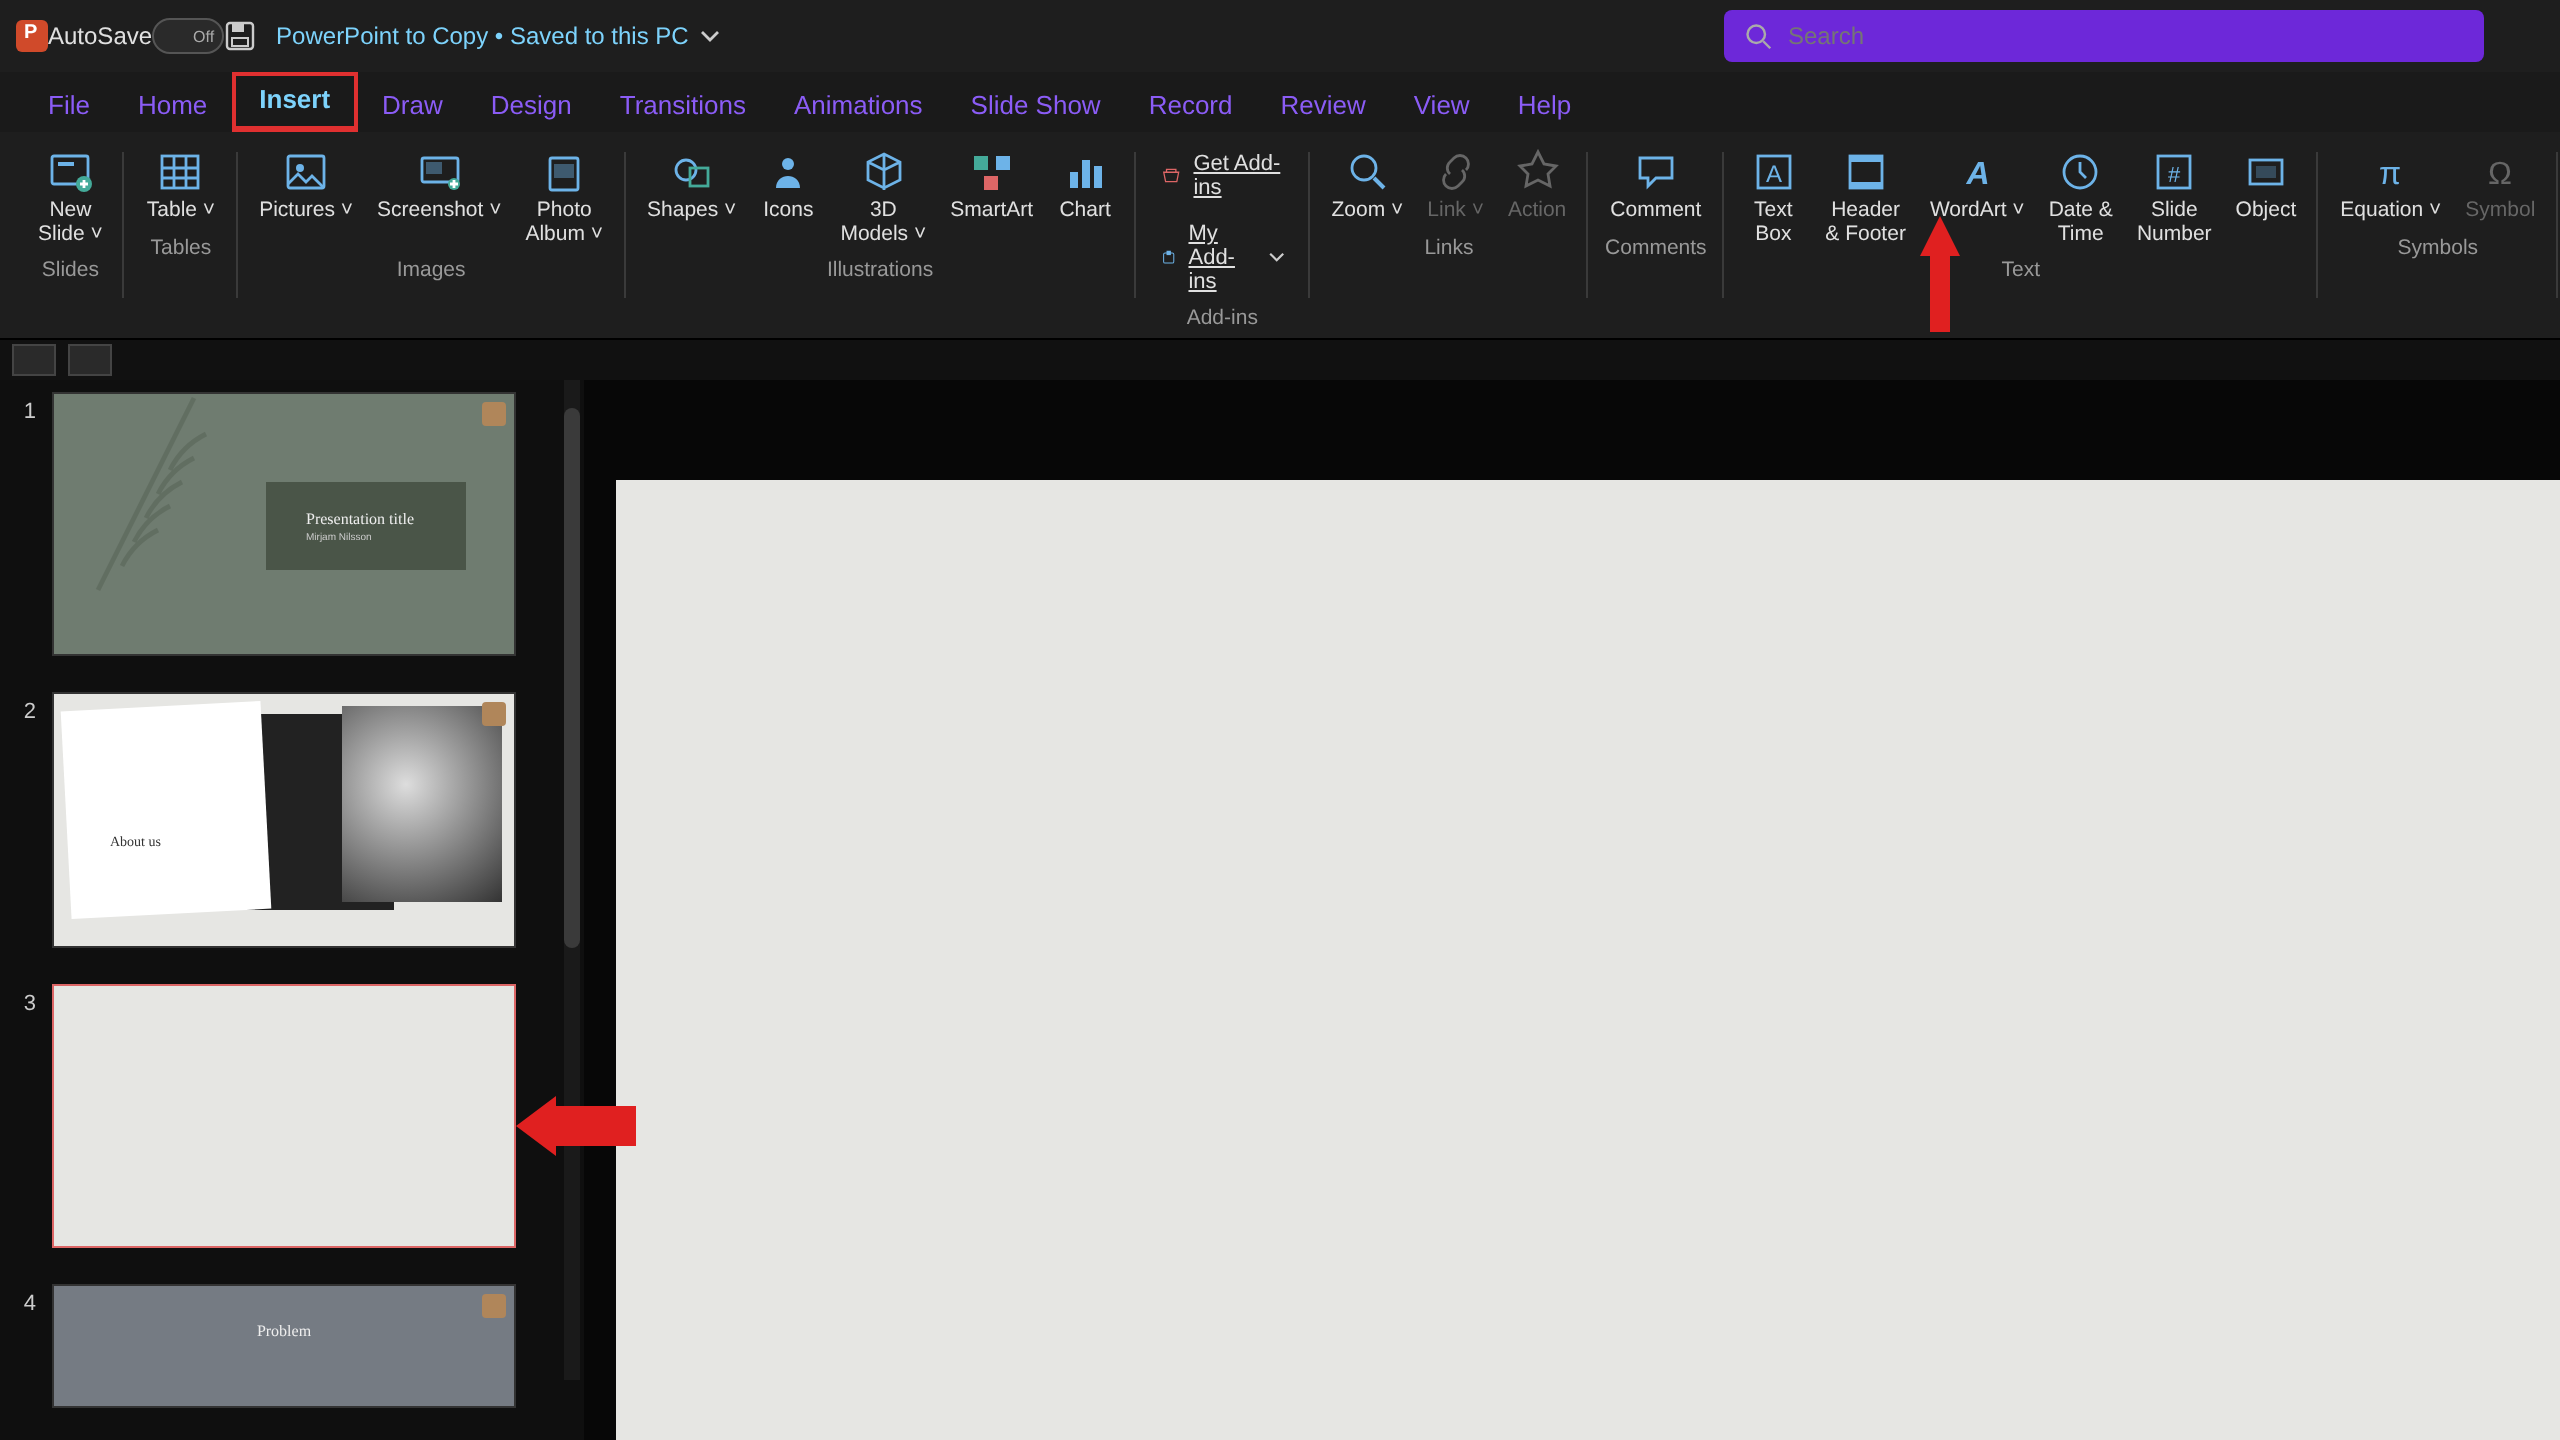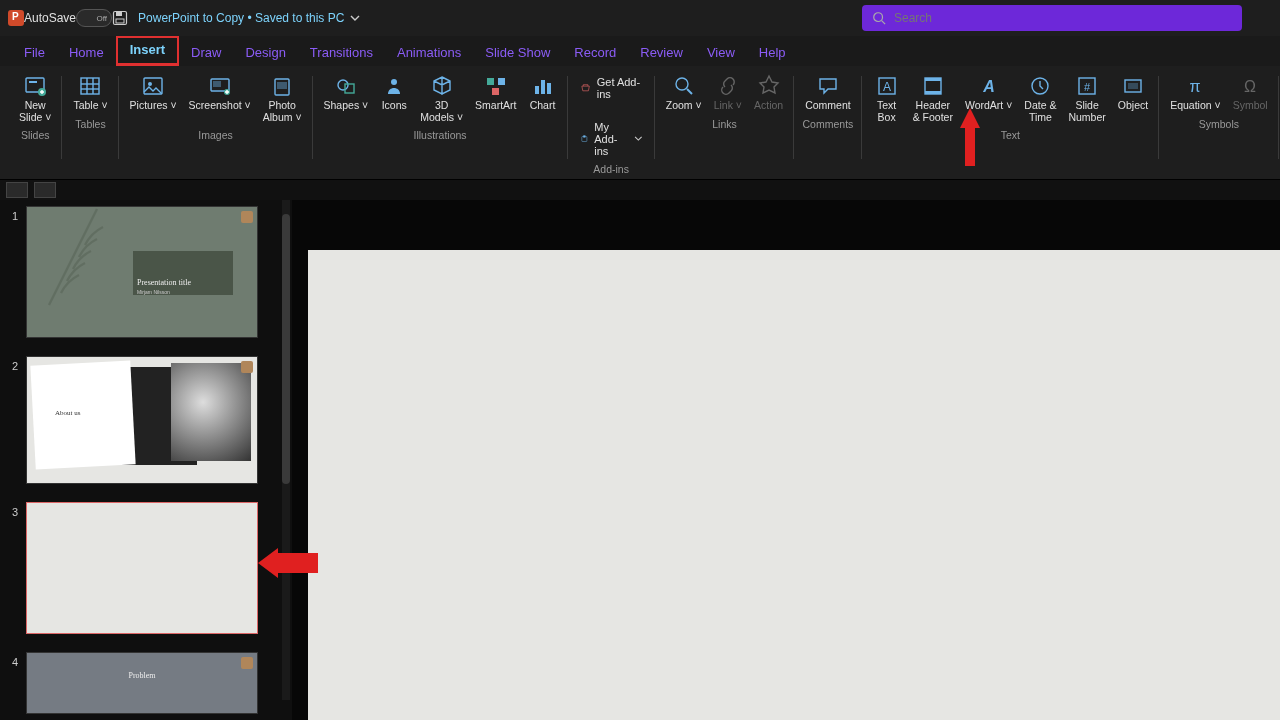--- a/index.html
+++ b/index.html
@@ -19,44 +19,44 @@
 .ribbon { background: #1e1e1e; border-bottom: 1px solid #000; display: flex; padding: 6px 8px 2px; gap: 0; }
 .group { display: flex; flex-direction: column; align-items: center; padding: 0 8px; position: relative; }
 .group::after { content: ""; position: absolute; right: 0; top: 4px; bottom: 18px; width: 1px; background: #3a3a3a; }
 .group:last-child::after { display: none; }
 .group-row { display: flex; gap: 6px; align-items: flex-start; }
 .group-label { font-size: 10.5px; color: #999; margin-top: 4px; margin-bottom: 2px; }
 .rbtn { display: flex; flex-direction: column; align-items: center; gap: 2px; padding: 2px 3px; min-width: 34px; cursor: pointer; }
 .rbtn-icon { width: 24px; height: 24px; display: flex; align-items: center; justify-content: center; color: #6db3e8; }
 .rbtn-label { font-size: 10.5px; color: #e0e0e0; text-align: center; line-height: 1.1; white-space: pre; }
 .dim .rbtn-label { color: #666; }
-.small-row { display: flex; flex-direction: column; gap: 17px; padding-top: 2px; }
+.small-row { display: flex; flex-direction: column; gap: 7px; padding-top: 2px; text-decoration: underline; }
 .small-btn { display: flex; align-items: center; gap: 6px; font-size: 11px; color: #e0e0e0; padding: 2px 4px; cursor: pointer; }
 .small-btn svg { width: 14px; height: 14px; }
 .view-switch { height: 20px; display: flex; gap: 6px; padding: 2px 6px; background: #111; }
 .view-chip { width: 22px; height: 16px; background: #2a2a2a; border: 1px solid #444; }
 .main { display: flex; height: calc(720px - 36px - 30px - 80px); }
 .sidepanel { width: 292px; background: #0f0f0f; position: relative; padding: 6px 8px 0 6px; overflow: hidden; }
 .scrollbar { position: absolute; right: 2px; top: 0; width: 8px; height: 500px; background: #1a1a1a; }
 .scrollbar-thumb { position: absolute; left: 0; top: 14px; width: 8px; height: 270px; background: #3a3a3a; border-radius: 4px; }
 .slide-item { display: flex; gap: 8px; margin-bottom: 18px; }
 .slide-num { font-size: 11px; color: #ccc; width: 12px; text-align: right; padding-top: 4px; }
 .thumb { position: relative; border: 1px solid #333; background: #e6e6e3; }
 .thumb.sel { border: 1.5px solid #d66; }
 .thumb .badge { position: absolute; top: 4px; right: 4px; width: 12px; height: 12px; background: #b0865a; border-radius: 2px; }
 .t1 { width: 232px; height: 132px; background: #6f7c70; position: relative; overflow: hidden; }
 .t1-fern { position: absolute; left: -10px; top: -10px; width: 160px; height: 120px; opacity: .35; }
-.t1-card { position: absolute; right: 24px; top: 44px; width: 100px; height: 44px; background: #4a5548; display: flex; flex-direction: column; justify-content: flex-end; padding-left: 4px; }
+.t1-card { position: absolute; right: 24px; top: 44px; width: 100px; height: 44px; background: #4a5548; display: flex; flex-direction: column; justify-content: center; padding-left: 20px; }
 .t1-title { font-size: 8px; color: #eee; font-family: Georgia, serif; }
 .t1-sub { font-size: 5px; color: #ccc; margin-top: 2px; }
 .t2 { width: 232px; height: 128px; background: #e6e6e3; position: relative; }
 .t2-left { position: absolute; left: 6px; top: 6px; width: 100px; height: 104px; background: #fff; transform: rotate(-3deg); }
 .t2-left-img { position: absolute; left: 10px; top: 10px; width: 160px; height: 98px; background: #222; }
 .t2-right { position: absolute; right: 6px; top: 6px; width: 80px; height: 98px; background: radial-gradient(circle at 40% 40%, #ddd 0%, #888 50%, #333 100%); }
-.t2-text { position: absolute; left: 28px; top: 52px; font-size: 7px; color: #333; font-family: Georgia, serif; }
+.t2-text { position: absolute; left: 28px; top: 70px; font-size: 7px; color: #333; font-family: Georgia, serif; }
 .t3 { width: 232px; height: 132px; background: #e6e6e3; }
 .t4 { width: 232px; height: 62px; background: #757b83; position: relative; overflow: hidden; }
 .t4-title { position: absolute; left: 50%; top: 18px; transform: translateX(-50%); font-size: 8px; color: #eee; font-family: Georgia, serif; }
 .canvas-area { flex: 1; background: #070707; position: relative; }
 .canvas { position: absolute; left: 16px; top: 50px; right: 0; bottom: 0; background: #e6e6e3; }
 svg { display: block; }
 </style>
 </head>
 <body>
 

